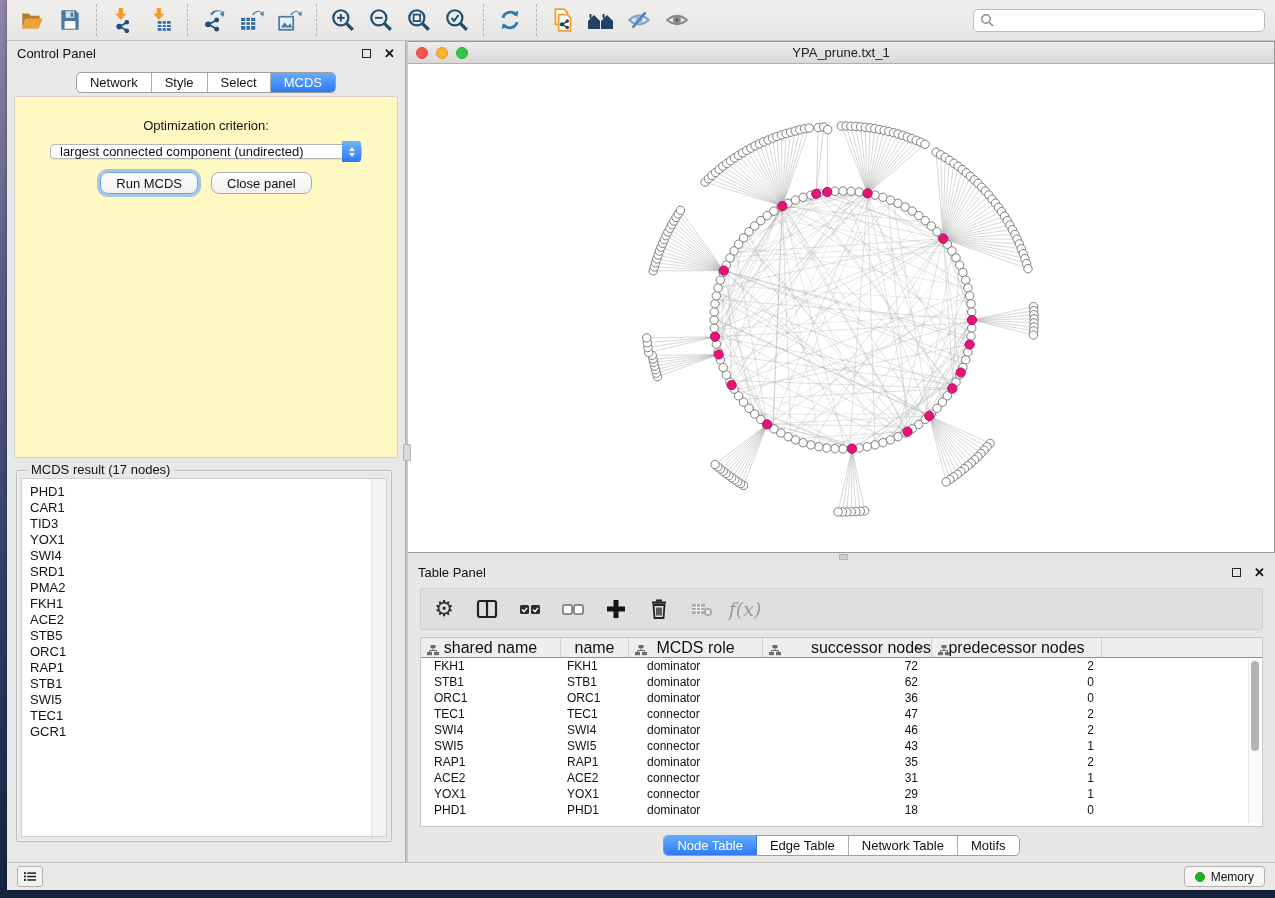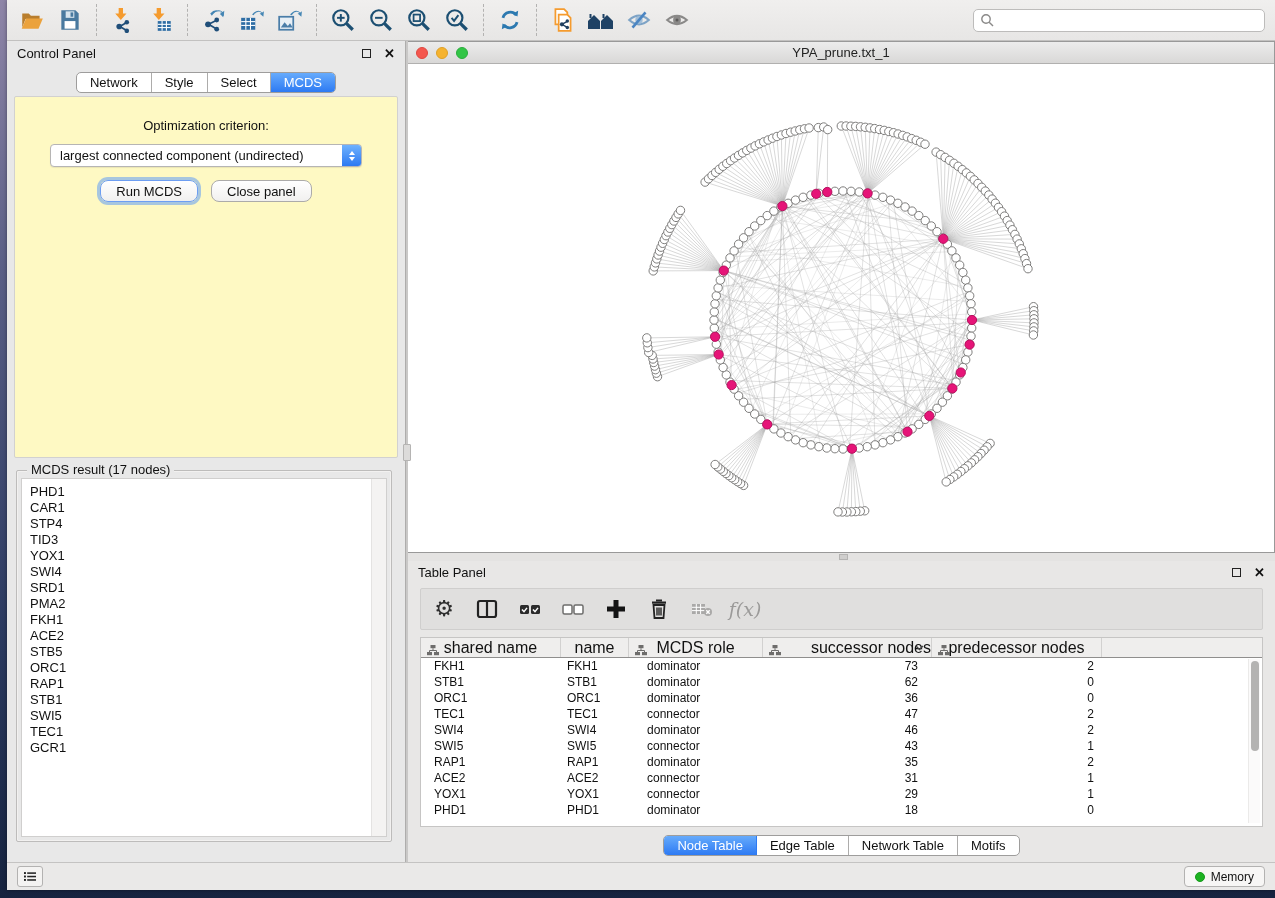--- a/index.html
+++ b/index.html
@@ -38,21 +38,21 @@
   .seg{display:inline-flex;background:#fff;border:1px solid #9e9d9c;border-radius:5px;overflow:hidden;height:21px;}
   .seg-item{display:flex;align-items:center;padding:0 13px;font-size:13px;color:#111;border-right:1px solid #adacab;cursor:default;white-space:nowrap;}
   .seg-item:last-child{border-right:none;}
   .seg-item.active{background:linear-gradient(#66abfc,#2d7af3);color:#fff;border-right-color:#2d7af3;}
 
   
   .tabs-row{display:flex;justify-content:center;margin-top:7px;}
   .cp-panel{margin:3px 7px 0 7px;height:362px;background:#fef9c3;border:1px solid #d2d1d0;border-radius:2px;
             display:flex;flex-direction:column;align-items:center;}
   .opt-label{margin-top:21px;font-size:13px;color:#111;}
-  .mac-select{display:flex;align-items:center;height:23px;width:312px;margin-top:11px;background:#fff;
+  .mac-select{display:flex;align-items:center;height:15px;width:312px;margin-top:11px;background:#fff;
               border:1px solid #b6b5b4;border-radius:4px;box-shadow:0 1px 1px rgba(0,0,0,.08);}
   .mac-select .val{flex:1;font-size:13px;padding-left:9px;color:#111;white-space:nowrap;}
   .stepper{width:19px;height:21px;margin-right:0px;background:linear-gradient(#6fb2fd,#2c79f2);
            border-radius:0 3px 3px 0;display:flex;flex-direction:column;align-items:center;justify-content:center;gap:2px;}
   .tri-up{width:0;height:0;border-left:3.5px solid transparent;border-right:3.5px solid transparent;border-bottom:4.5px solid #fff;}
   .tri-dn{width:0;height:0;border-left:3.5px solid transparent;border-right:3.5px solid transparent;border-top:4.5px solid #fff;}
   .btn-row{display:flex;gap:13px;margin-top:13px;}
   .btn{height:22px;padding:0 15px;background:linear-gradient(#fff,#f1f0ef);border:1px solid #acabaa;
        border-radius:8px;font-size:13px;font-family:"Liberation Sans",sans-serif;color:#111;}
   .btn.focused{box-shadow:0 0 0 3px rgba(80,148,252,.5);border-color:#6d9ef2;}
@@ -304,21 +304,20 @@
         <div class="btn-row">
           <button class="btn focused">Run MCDS</button>
           <button class="btn">Close panel</button>
         </div>
       </div>
       <div class="groupbox">
         <span class="group-title">MCDS result (17 nodes)</span>
         <div class="mcds-list" id="mcds-list">
             <div class="mcds-item">PHD1</div>
             <div class="mcds-item">CAR1</div>
-            <div class="mcds-item">STP4</div>
             <div class="mcds-item">TID3</div>
             <div class="mcds-item">YOX1</div>
             <div class="mcds-item">SWI4</div>
             <div class="mcds-item">SRD1</div>
             <div class="mcds-item">PMA2</div>
             <div class="mcds-item">FKH1</div>
             <div class="mcds-item">ACE2</div>
             <div class="mcds-item">STB5</div>
             <div class="mcds-item">ORC1</div>
             <div class="mcds-item">RAP1</div>
@@ -1054,21 +1053,21 @@
                     <rect x="7" y="7" width="5" height="3.2" fill="#6e6d6c"></rect>
                   </svg></span>
                 <span>predecessor nodes</span>
               </div>
             </div>
           <div id="tbl-body">
               <div class="trow">
                 <div class="td" style="width: 140px; padding-left: 13px;">FKH1</div>
                 <div class="td" style="width: 68px; padding-left: 6px;">FKH1</div>
                 <div class="td" style="width: 134px; padding-left: 18px;">dominator</div>
-                <div class="td num" style="width: 169px; padding-right: 14px;">73</div>
+                <div class="td num" style="width: 169px; padding-right: 14px;">72</div>
                 <div class="td num" style="width: 170px; padding-right: 8px;">2</div>
               </div>
               <div class="trow">
                 <div class="td" style="width: 140px; padding-left: 13px;">STB1</div>
                 <div class="td" style="width: 68px; padding-left: 6px;">STB1</div>
                 <div class="td" style="width: 134px; padding-left: 18px;">dominator</div>
                 <div class="td num" style="width: 169px; padding-right: 14px;">62</div>
                 <div class="td num" style="width: 170px; padding-right: 8px;">0</div>
               </div>
               <div class="trow">

